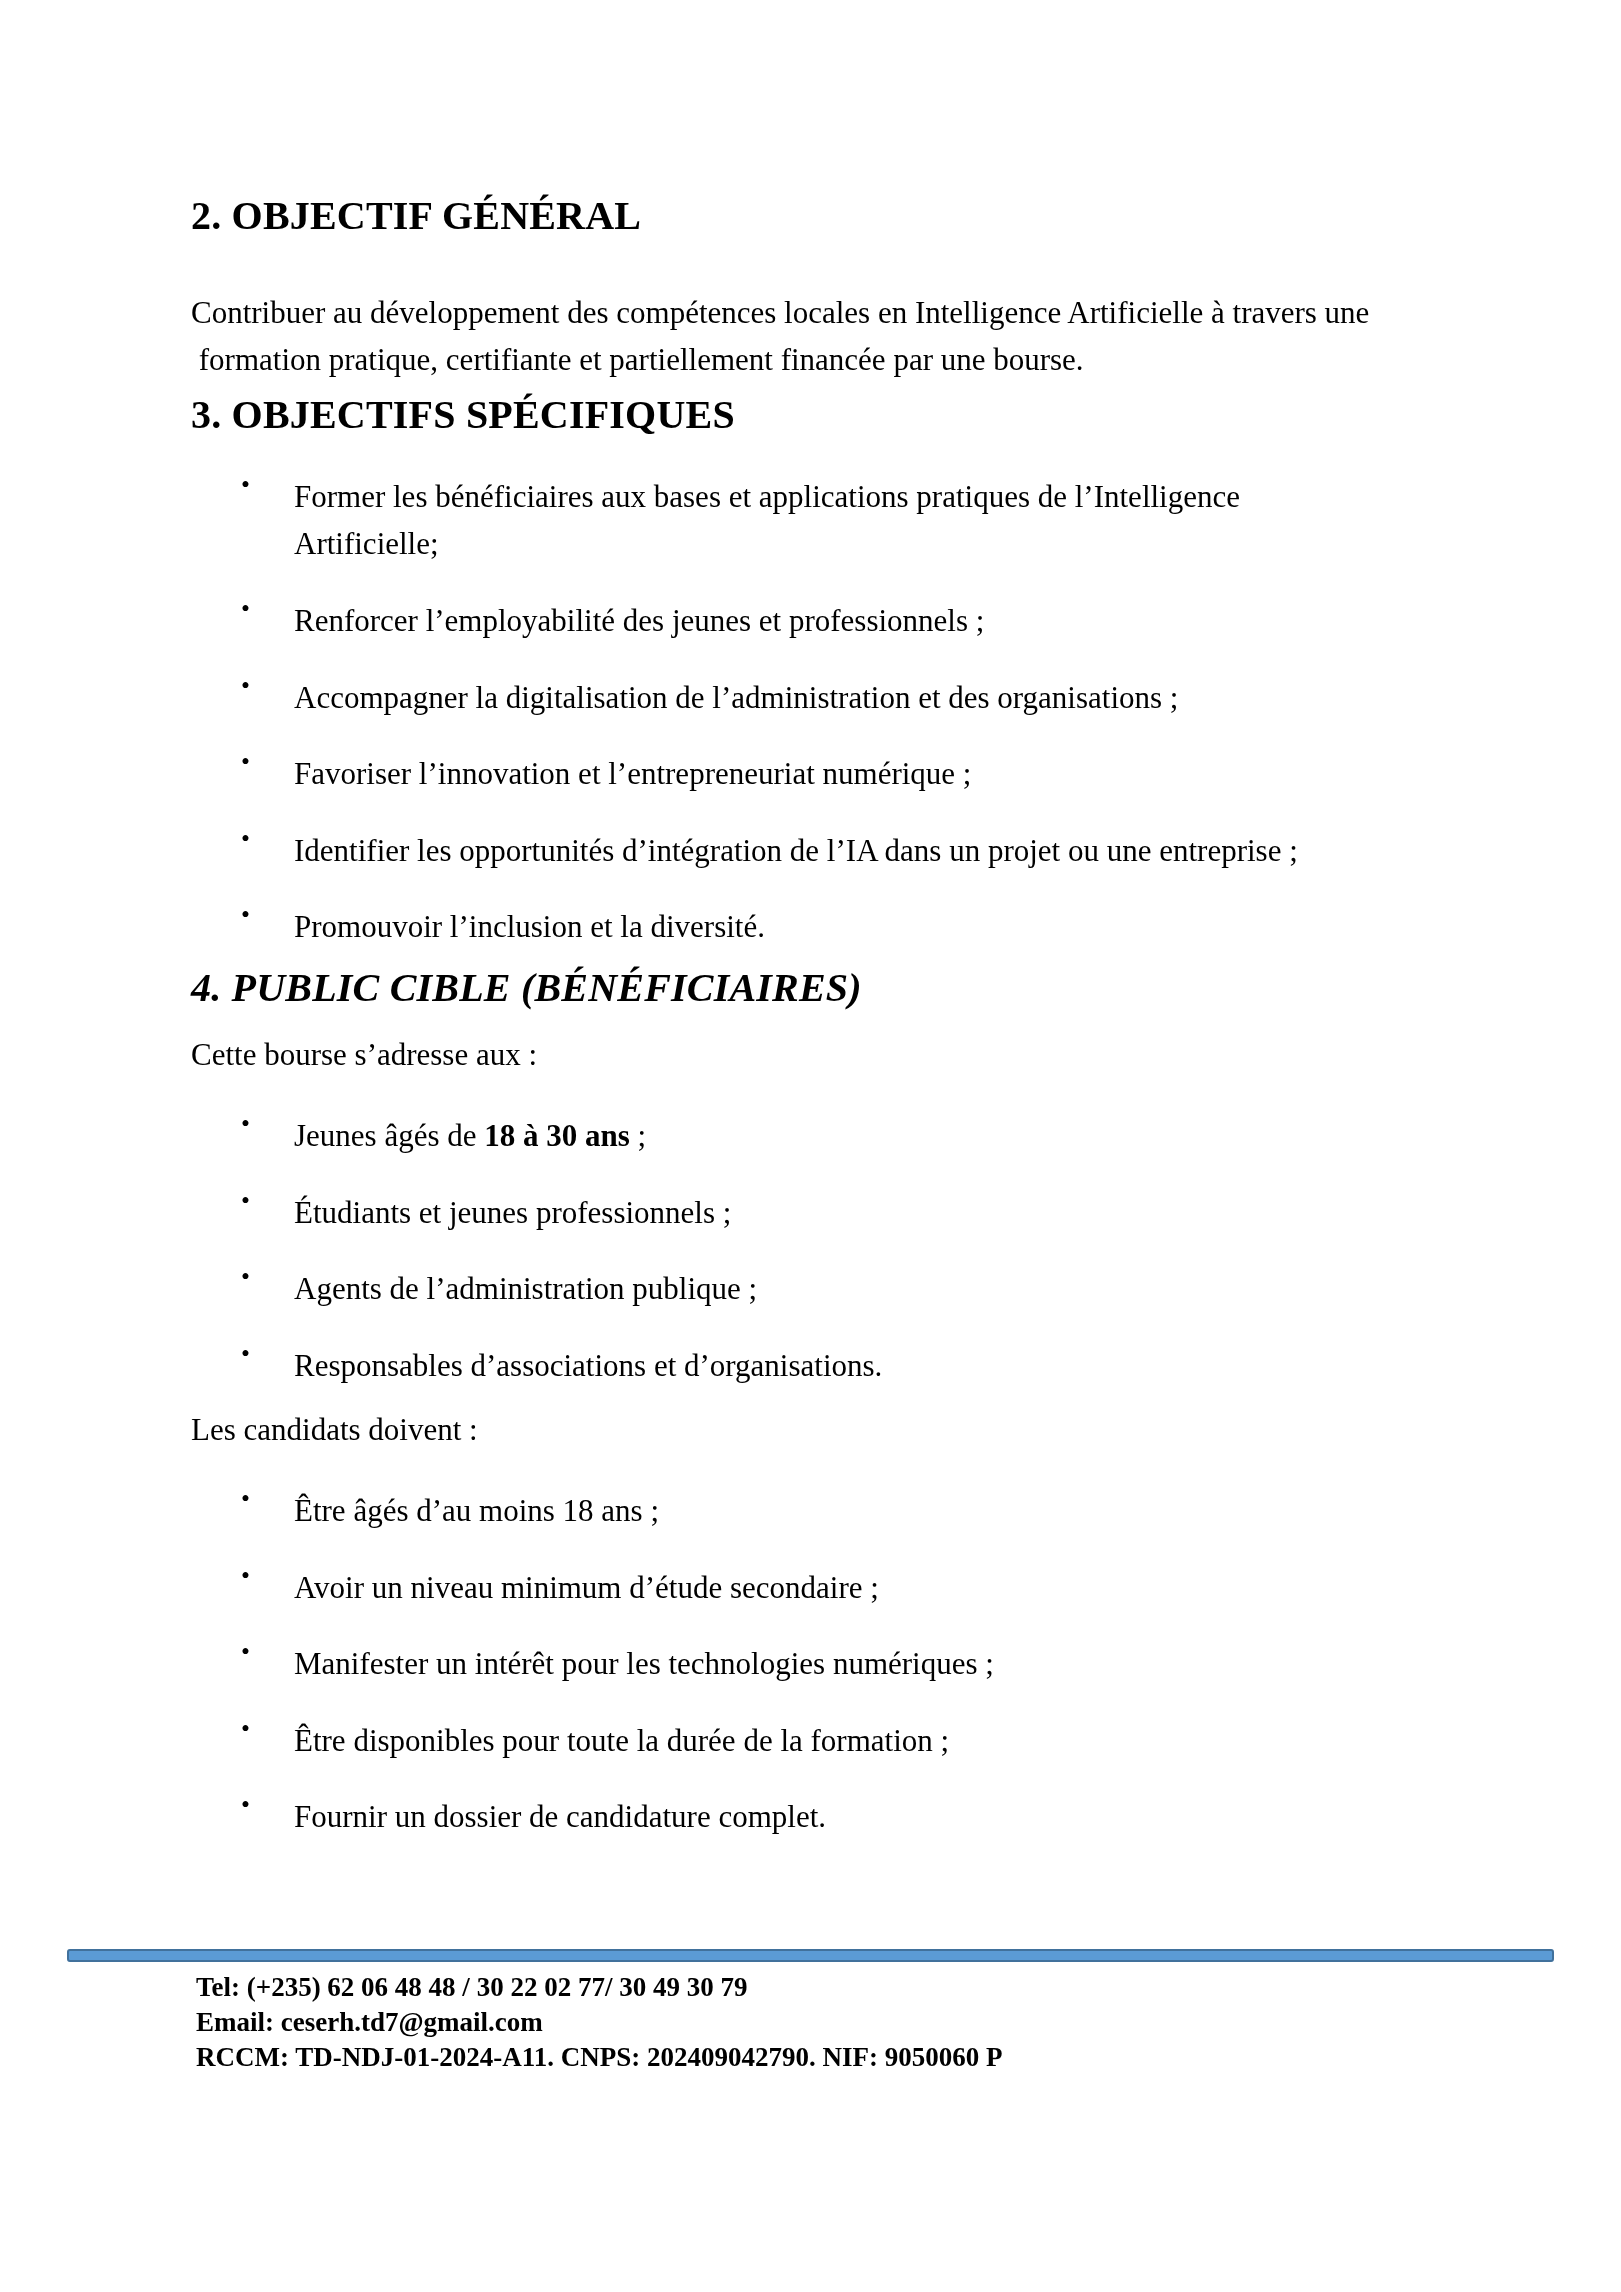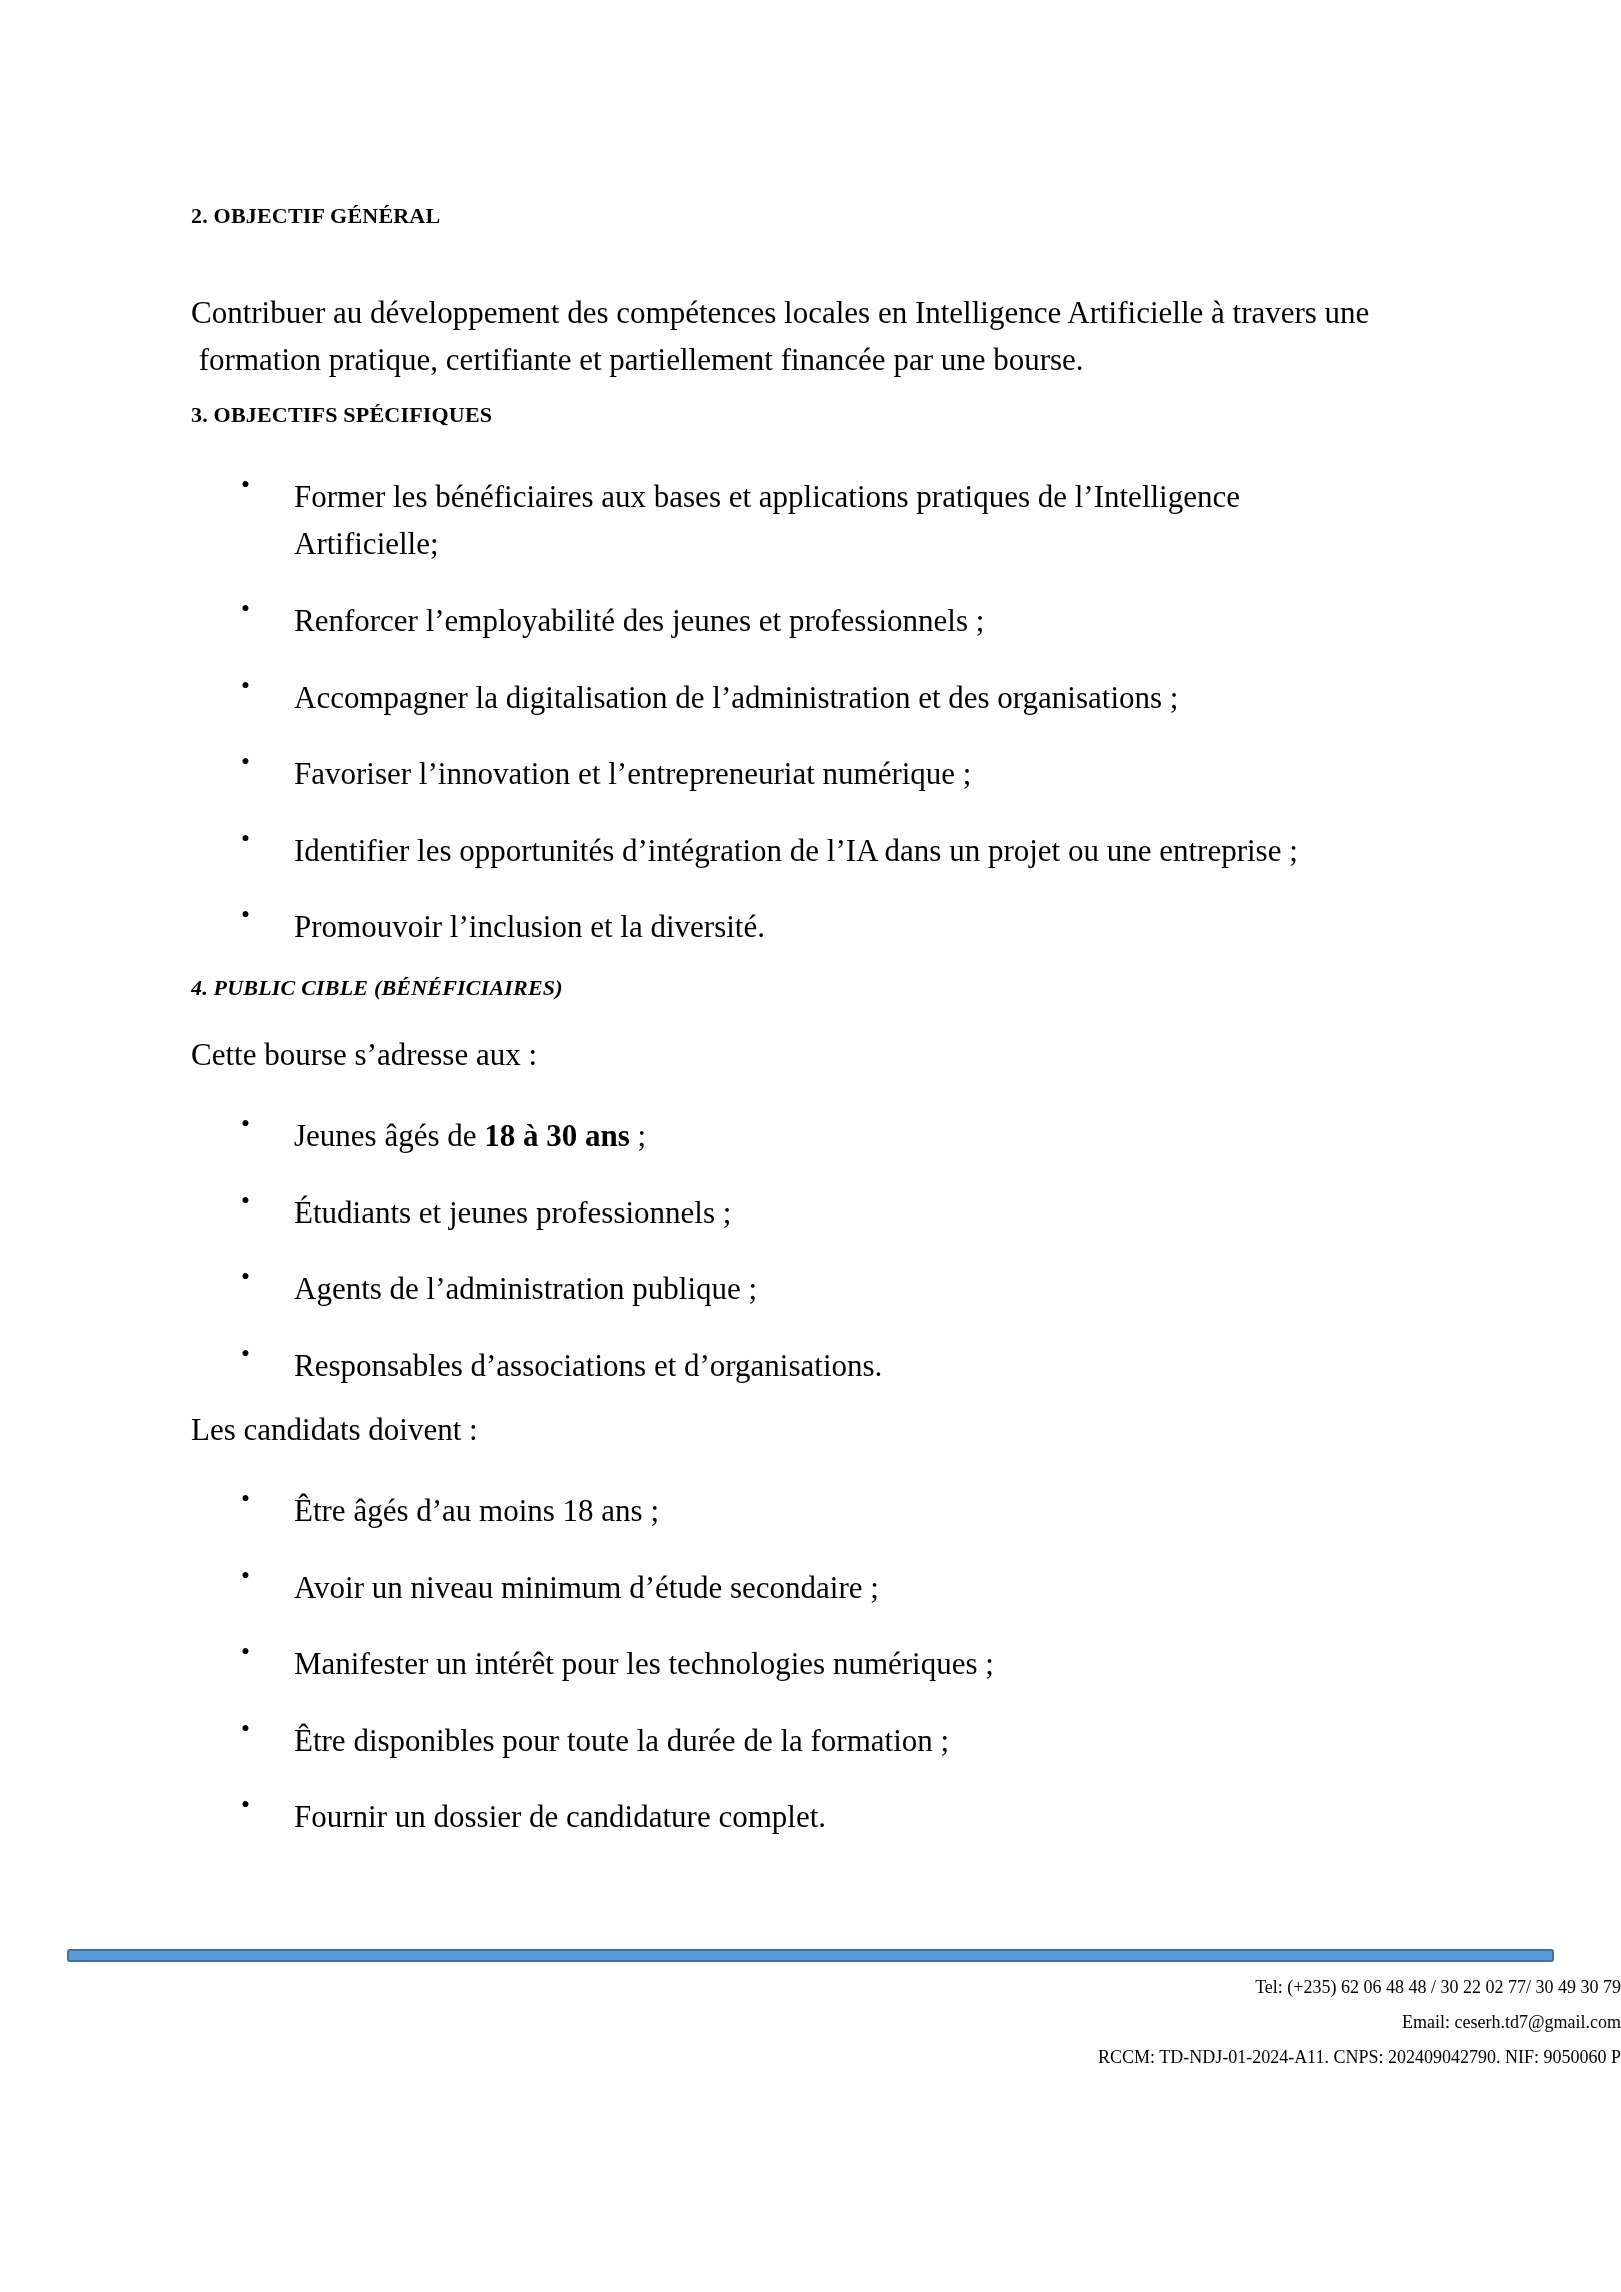--- a/index.html
+++ b/index.html
@@ -17,21 +17,21 @@
   }
   .page {
     position: relative;
     width: 1621px;
     height: 2293px;
   }
   .content {
     padding: 196px 157px 0 191px;
   }
   .heading {
-    font-size: 22px;
+    font-size: 40px;
     line-height: 39px;
     font-weight: bold;
     margin: 0 0 54px 0;
     letter-spacing: 0.2px;
   }
   .heading.mid { margin-top: 9.8px; margin-bottom: 24.5px; font-style: italic; }
   .heading.h3 { margin-bottom: 27.4px; }
   .para {
     font-size: 31px;
     line-height: 47px;
@@ -75,24 +75,23 @@
   .bar {
     margin-left: 67px;
     width: 1483px;
     height: 8.8px;
     background: #5b9bd5;
     border: 2.9px solid #41719c;
     border-radius: 2.9px;
   }
   .flines {
     margin: 7.8px 0 0 196px;
-    font-size: 18px;
+    font-size: 27px;
     line-height: 35px;
-    font-weight: normal;
-    text-align: right;
+    font-weight: bold;
   }
 </style>
 </head>
 <body>
 
 <div class="page">
   <main class="content">
 
     <h2 class="heading">2. OBJECTIF GÉNÉRAL</h2>
 

